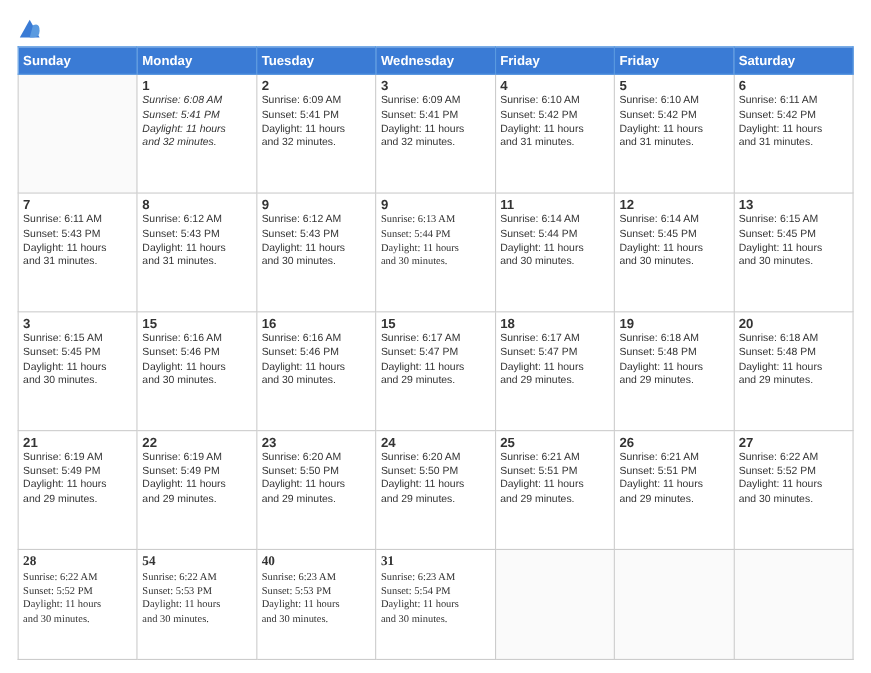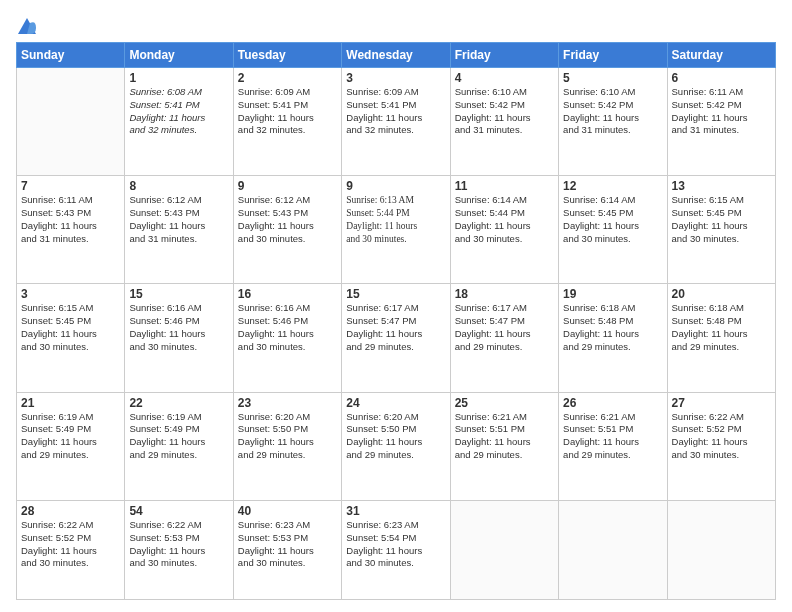--- a/index.html
+++ b/index.html
@@ -88,20 +88,21 @@
     .cell-info {
       font-size: 9.5px;
       color: #333;
       line-height: 1.35;
     }
     .empty-cell {
       background: #fafafa;
     }
     tr:last-child td {
       height: 72px;
+      font-family: Liberation Serif, serif;
     }
   </style>
 </head>
 <body>
 
 <div class="page">
   <div class="header">
     <div class="logo">
       <svg class="logo-icon" viewBox="0 0 22 22">
         <polygon points="11,2 20,18 2,18" fill="#3a7bd5"></polygon>

